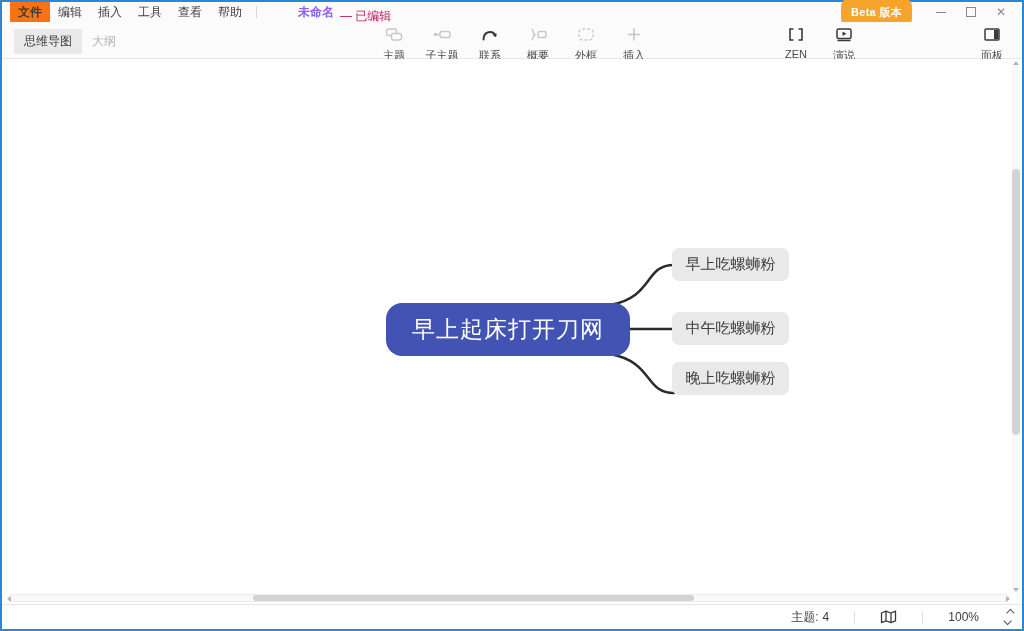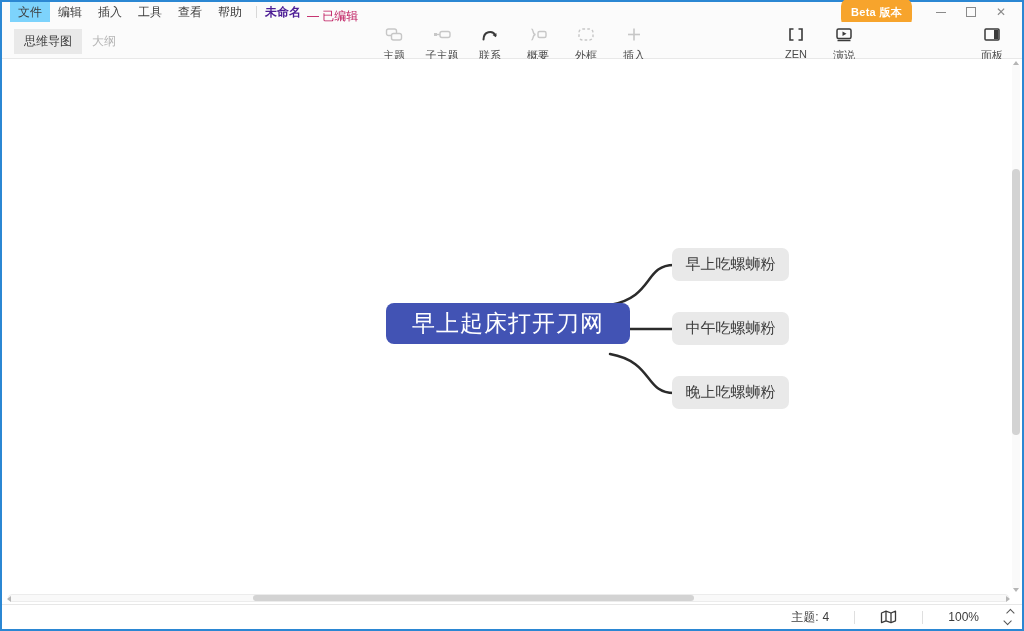--- a/index.html
+++ b/index.html
@@ -10,23 +10,23 @@
     display:flex; flex-direction:column;
     background:#FBFBFB;
   }
   
   .menubar {
     height:20px; display:flex; align-items:center;
     padding:0 6px 0 8px; background:#FBFBFB; flex:0 0 auto;
     font-size:12px; color:#3C3C3C;
   }
   .mi { padding:2px 8px; cursor:default; }
-  .mi.active { background:#7dd3fc; }
+  .mi.active { background:#f97316;font-weight:bold; }
   .menu-sep { width:1px; height:12px; background:#D8D8D8; margin:0 6px; }
-  .doc-title { font-weight:bold; color:#4c1d95; padding:0 2px; }
+  .doc-title { font-weight:bold; color:#8b5cf6; padding:0 2px;margin-left:33px; }
   .doc-edited { color:#be185d; margin-left:4px;margin-top:8px; }
   .menubar .spacer { flex:1; }
   .beta {
     background:#F7A42C; color:#FFFFFF; font-size:11px; font-weight:bold;
     padding:6px 10px; border-radius:7px; margin-right:14px; letter-spacing:0.3px;margin-left:48px;
   }
   .wbtn { width:30px; height:18px; display:flex; align-items:center; justify-content:center; cursor:default; }
   .min-glyph { width:10px; height:0; border-top:1.5px solid #8A8A8A; display:block; }
   .max-glyph { width:10px; height:10px; border:1.2px solid #8A8A8A; display:block; }
   .close-glyph { color:#8A8A8A; font-size:12px; line-height:1; }
@@ -43,29 +43,29 @@
   .tg-zen { left:774px; gap:8px; }
   .tg-panel { right:10px; }
   .tbtn { width:40px; display:flex; flex-direction:column; align-items:center; gap:5px; cursor:default; padding-top:2px; }
   .ticon { height:17px; display:flex; align-items:center; justify-content:center; }
   .tlabel { font-size:11px; color:#4A4A4A; white-space:nowrap; }
   
   .canvas { position:relative; flex:1; background:#FFFFFF; overflow:hidden; }
   .links { position:absolute; left:0; top:0; }
   .node { position:absolute; display:flex; align-items:center; justify-content:center; cursor:default; }
   .node.root {
-    left:384px; top:244px; width:244px; height:41px;
-    background:#4253B4; color:#FFFFFF; border-radius:8px;
+    left:384px; top:244px; width:244px; height:53px;
+    background:#4253B4; color:#FFFFFF; border-radius:16px;
     font-size:23px; letter-spacing:1px;
   }
   .node.branch {
     left:670px; width:117px; height:33px;
     background:#E9E9E9; color:#3C3C3C; border-radius:7px; font-size:15px;
   }
-  .b1 { top:189px; } .b2 { top:253px; } .b3 { top:317px; }
+  .b1 { top:189px; } .b2 { top:253px; } .b3 { top:303px; }
   
   .hscroll {
     position:absolute; left:6px; right:13px; bottom:2px; height:8px;
     background:#F9F9F9; border:1px solid #ECECEC; border-radius:4px;
   }
   .hthumb { position:absolute; left:244px; width:441px; top:0; bottom:0; background:#D3D3D3; border-radius:4px; }
   .vscroll {
     position:absolute; top:4px; bottom:14px; right:2px; width:8px;
     background:#FAFAFA; border-radius:4px;
   }

